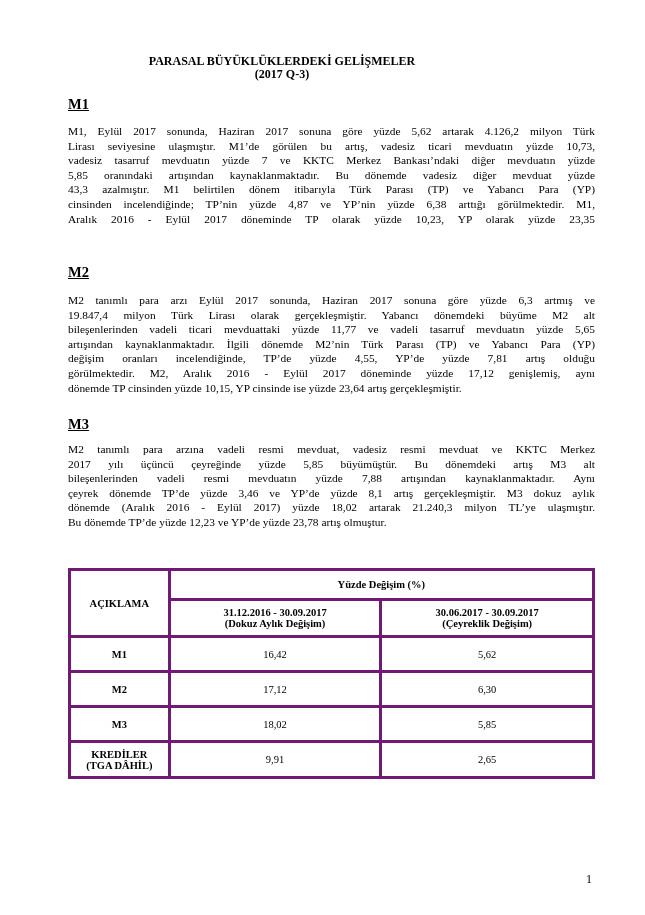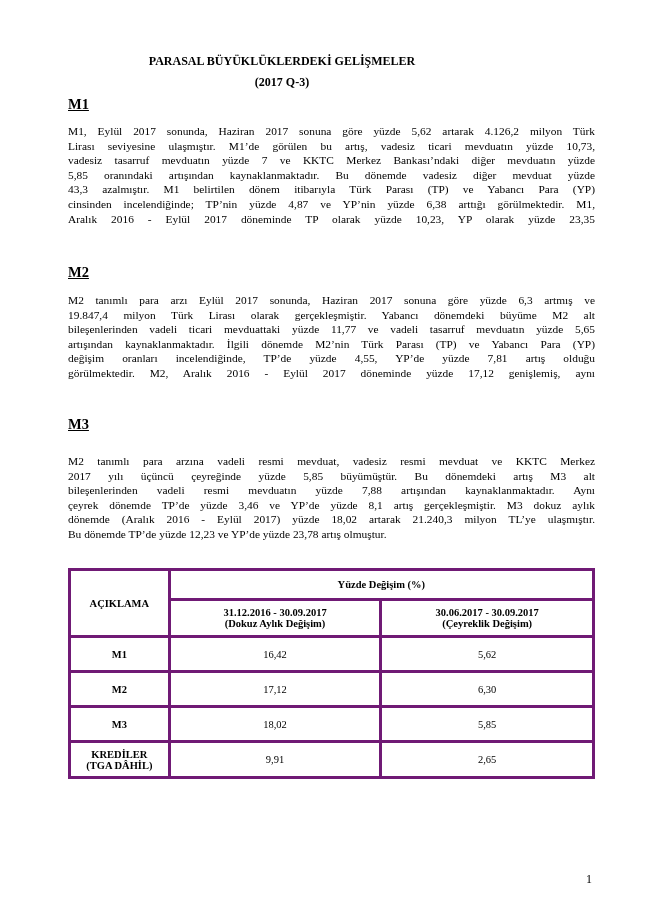--- a/index.html
+++ b/index.html
@@ -6,21 +6,21 @@
   body {
     width: 645px; height: 915px; position: relative; overflow: hidden;
     font-family: "Liberation Serif", "DejaVu Serif", serif;
     color: #000;
   }
   .title {
     position: absolute; left: 0; width: 564px; text-align: center;
     font-weight: bold; font-size: 12px; line-height: 13px;
   }
   .title.t1 { top: 55px; }
-  .title.t2 { top: 76px; }
+  .title.t2 { top: 68px; }
   .heading {
     position: absolute; left: 68px; font-weight: bold; font-size: 14.5px;
     text-decoration: underline;
   }
   .para {
     position: absolute; left: 68px; width: 527px;
     font-size: 11.4px; line-height: 14.6px; text-align: justify;
     text-align-last: left;
   }
   .para span.line { display: block; text-align: justify; text-align-last: justify; white-space: nowrap; }
@@ -55,24 +55,25 @@
 </div>
 
 <div class="heading" style="top:264px;">M2</div>
 <div class="para" style="top:293px;">
   <span class="line">M2 tanımlı para arzı Eylül 2017 sonunda, Haziran 2017 sonuna göre yüzde 6,3 artmış ve</span>
   <span class="line">19.847,4 milyon Türk Lirası olarak gerçekleşmiştir. Yabancı dönemdeki büyüme M2 alt</span>
   <span class="line">bileşenlerinden vadeli ticari mevduattaki yüzde 11,77 ve vadeli tasarruf mevduatın yüzde 5,65</span>
   <span class="line">artışından kaynaklanmaktadır. İlgili dönemde M2’nin Türk Parası (TP) ve Yabancı Para (YP)</span>
   <span class="line">değişim oranları incelendiğinde, TP’de yüzde 4,55, YP’de yüzde 7,81 artış olduğu</span>
   <span class="line">görülmektedir. M2, Aralık 2016 - Eylül 2017 döneminde yüzde 17,12 genişlemiş, aynı</span>
+  <span class="line last">dönemde TP cinsinden yüzde 10,15, YP cinsinde ise yüzde 23,64 artış gerçekleşmiştir.</span>
 </div>
 
 <div class="heading" style="top:416px;">M3</div>
-<div class="para" style="top:454px;">
+<div class="para" style="top:442px;">
   <span class="line">M2 tanımlı para arzına vadeli resmi mevduat, vadesiz resmi mevduat ve KKTC Merkez</span>
   <span class="line">2017 yılı üçüncü çeyreğinde yüzde 5,85 büyümüştür. Bu dönemdeki artış M3 alt</span>
   <span class="line">bileşenlerinden vadeli resmi mevduatın yüzde 7,88 artışından kaynaklanmaktadır.  Aynı</span>
   <span class="line">çeyrek dönemde TP’de yüzde 3,46 ve YP’de yüzde 8,1 artış gerçekleşmiştir. M3 dokuz aylık</span>
   <span class="line">dönemde (Aralık 2016 - Eylül 2017) yüzde 18,02 artarak 21.240,3 milyon TL’ye ulaşmıştır.</span>
   <span class="line last">Bu dönemde TP’de yüzde 12,23 ve YP’de yüzde 23,78 artış olmuştur.</span>
 </div>
 
 <table class="data">
   <colgroup>

